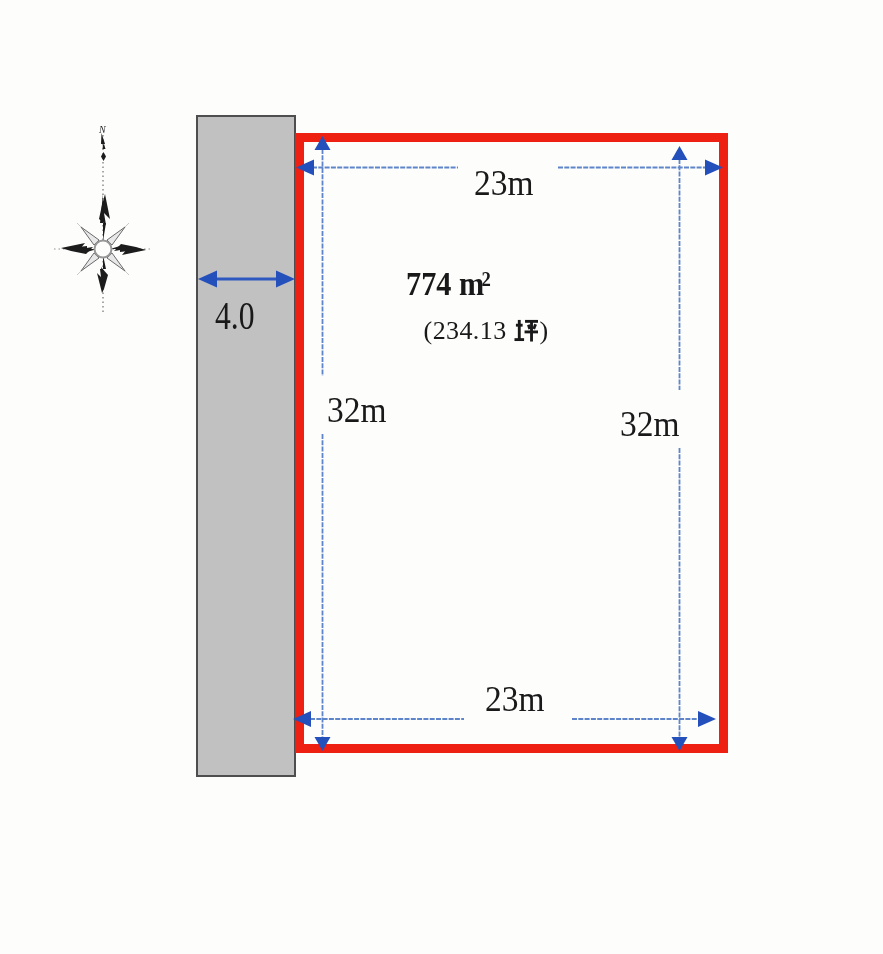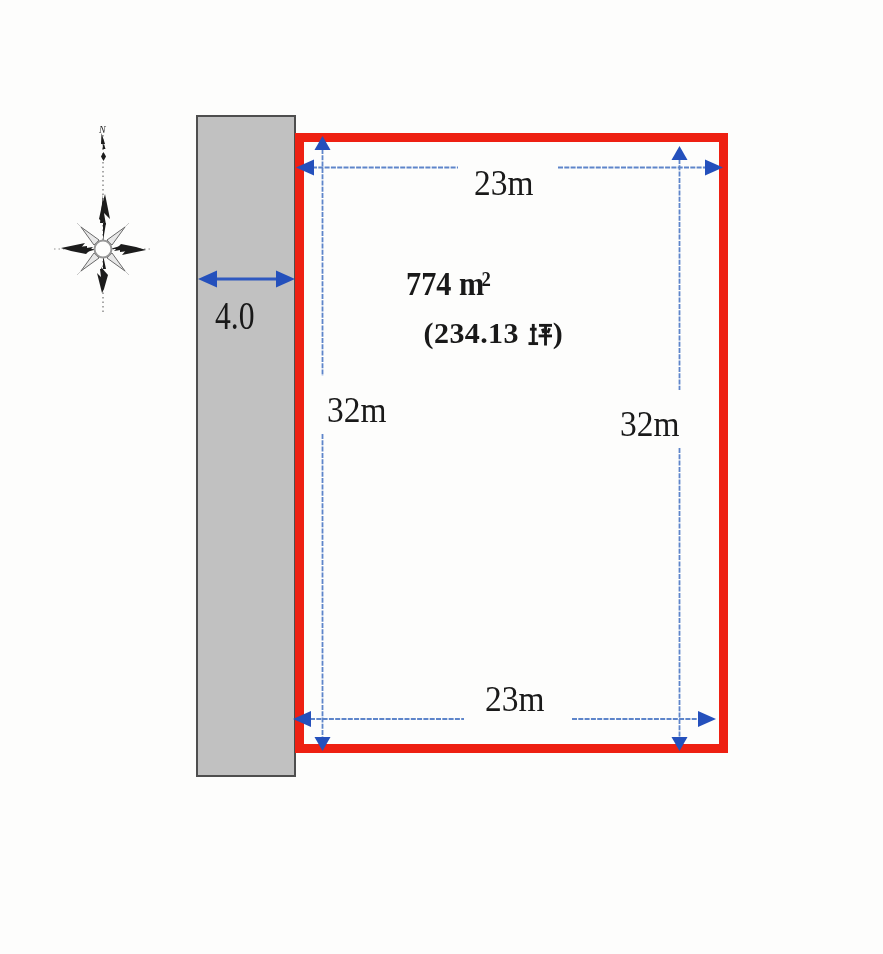--- a/index.html
+++ b/index.html
@@ -91,21 +91,21 @@
       <text x="-4" y="-116" font-family="Liberation Serif, serif" font-style="italic" font-size="10" fill="#2a2a2a">N</text>
     </g>
   </svg>
 
   <div class="lbl dim" style="left:474px;top:164.5px;">23m</div>
   <div class="lbl dim" style="left:485px;top:681px;">23m</div>
   <div class="lbl dim" style="left:326.7px;top:391.5px;">32m</div>
   <div class="lbl dim" style="left:620.3px;top:405.5px;">32m</div>
   <div class="lbl" style="left:215px;top:296px;font-size:40px;transform:scaleX(0.79);transform-origin:left top;">4.0</div>
   <div class="lbl" id="area1" style="left:405.8px;top:267.3px;font-size:34px;font-weight:bold;transform:scaleX(0.89);transform-origin:left top;">774 m<span style="font-size:21px;vertical-align:9px;margin-left:-3px;">2</span></div>
-  <div class="lbl" id="area2" style="left:423.6px;top:317.5px;font-size:30px;font-weight:bold;letter-spacing:0.4px;">(234.13&nbsp;<svg width="26" height="24" viewBox="0 0 100 100" style="vertical-align:-3px;">
+  <div class="lbl" id="area2" style="left:423.6px;top:317.5px;font-size:26px;font-weight:normal;letter-spacing:0.4px;">(234.13&nbsp;<svg width="26" height="24" viewBox="0 0 100 100" style="vertical-align:-3px;">
       <g stroke="#191919" stroke-width="12" fill="none">
         <line x1="8" y1="30" x2="36" y2="30"></line>
         <line x1="22" y1="8" x2="22" y2="92"></line>
         <line x1="2" y1="90" x2="42" y2="90"></line>
         <line x1="46" y1="14" x2="100" y2="14"></line>
         <line x1="60" y1="28" x2="66" y2="46"></line>
         <line x1="90" y1="26" x2="82" y2="46"></line>
         <line x1="44" y1="58" x2="100" y2="58"></line>
         <line x1="73" y1="16" x2="73" y2="98"></line>
       </g>

